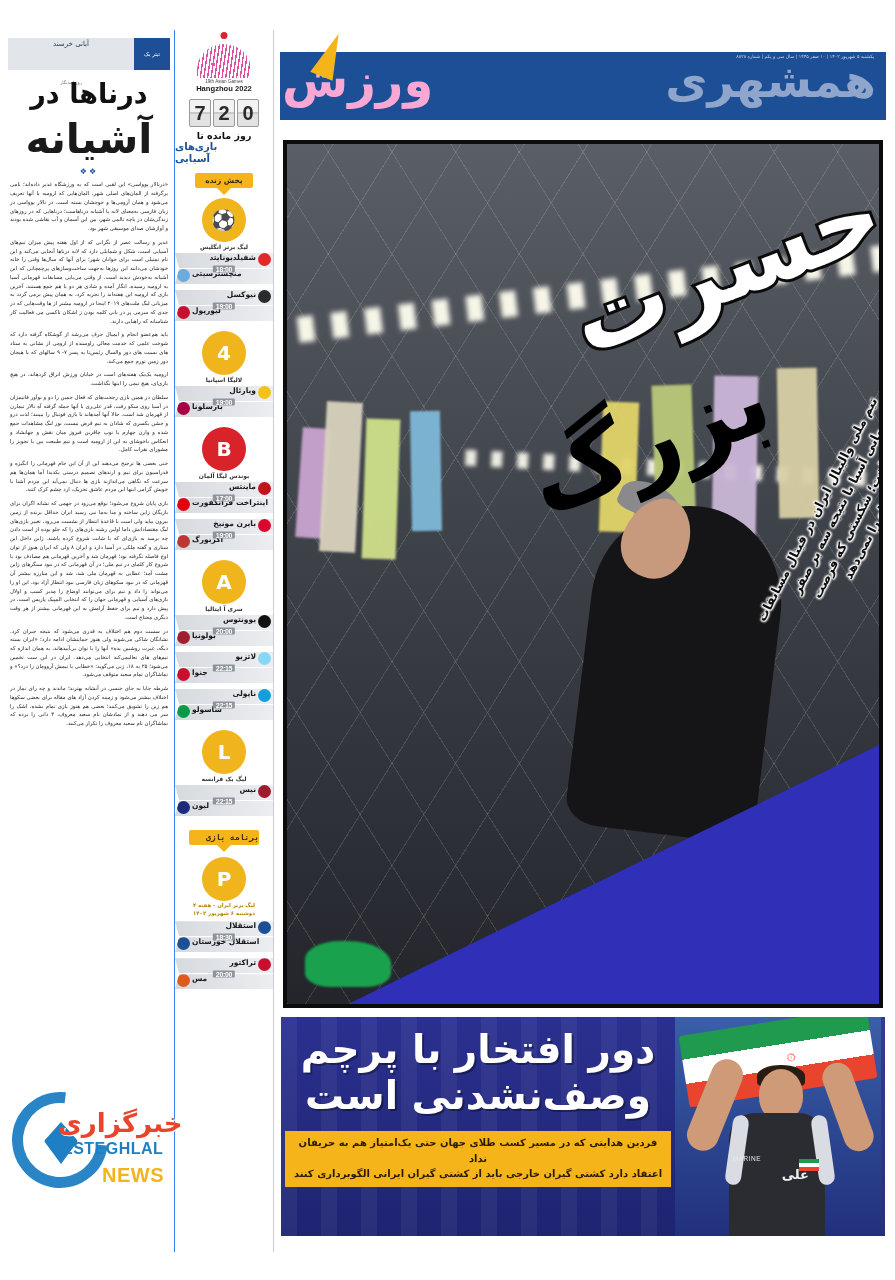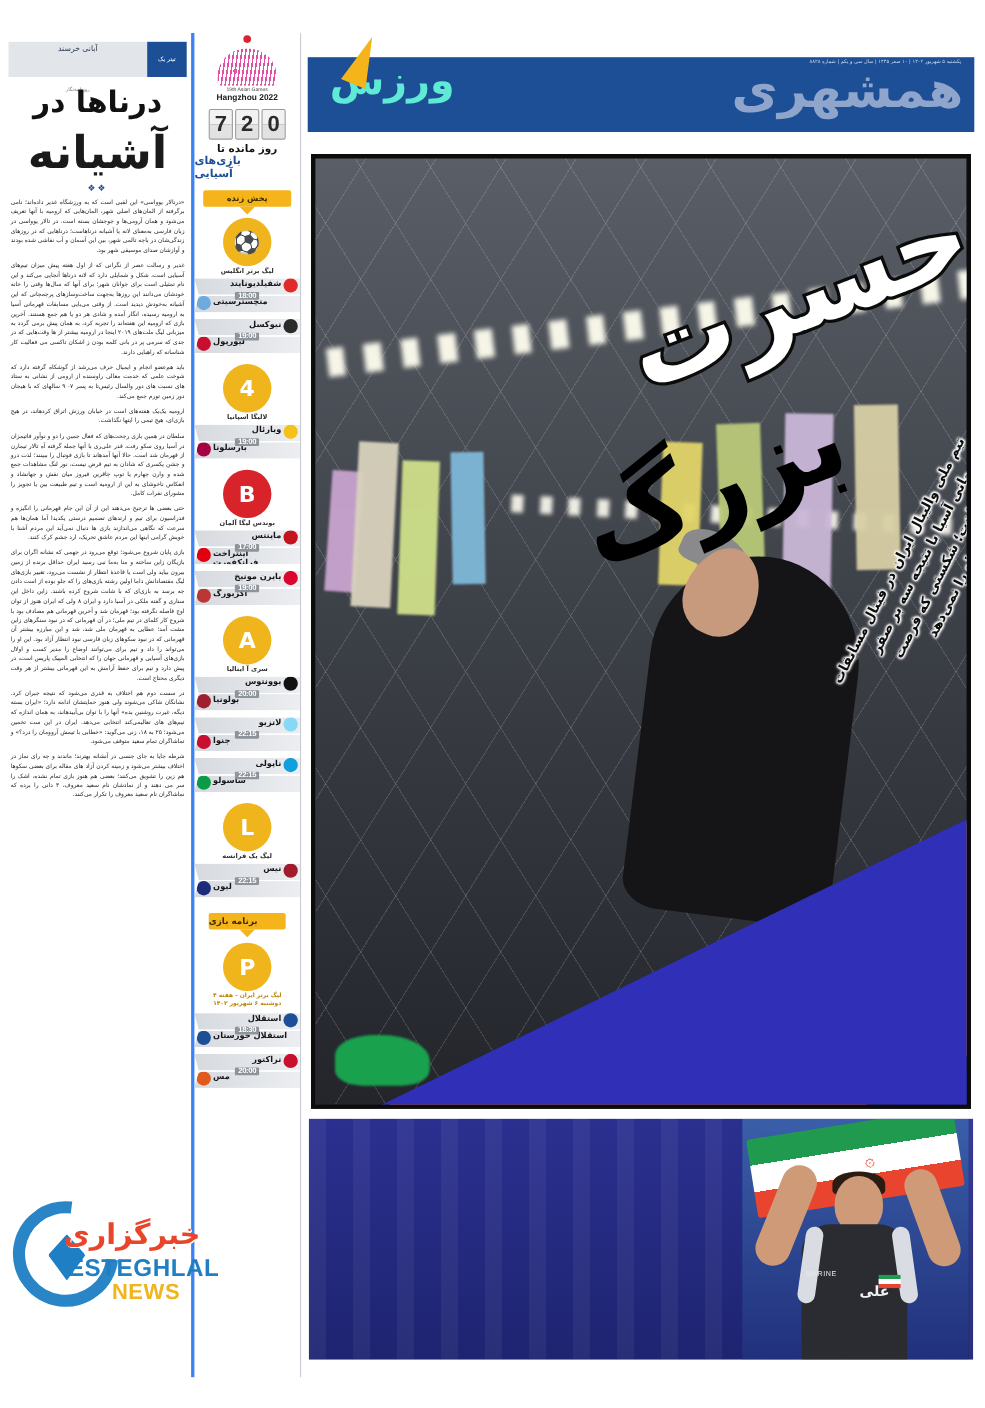--- a/index.html
+++ b/index.html
@@ -52,21 +52,21 @@
     font-size: 5.4px; line-height: 1.62; color: #1c1c1c;
     text-align: justify; text-justify: inter-word;
     column-gap: 0; padding: 0 2px;
   }
   .body-text p { margin-bottom: 5px; }
 
   
   #tv-col {
     position: absolute; left: 174px; top: 30px;
     width: 100px; height: 1222px;
-    border-right: 1px solid #c9ccd2; border-left: 3px solid #3b82f6;
+    border-right: 1px solid #c9ccd2; border-left: 1px solid #3b82f6;
     background: #fff; direction: rtl;
   }
   .ac-logo-wrap {
     text-align: center; padding: 8px 4px 2px; position: relative;
   }
   .ac-dot {
     width: 7px; height: 7px; border-radius: 50%; background: #d9232e;
     position: absolute; top: 2px; left: 50%; transform: translateX(-50%);
   }
   .ac-rings {
@@ -84,21 +84,21 @@
     width: 22px; height: 28px; border-radius: 2px;
     background: linear-gradient(#f2f2f2 0 48%, #c9c9c9 48% 52%, #e2e2e2 52% 100%);
     border: 1px solid #9a9a9a;
     font-size: 20px; font-weight: 700; color: #2b2b2b;
     display: flex; align-items: center; justify-content: center;
     font-family: "Liberation Sans", sans-serif;
   }
   .cd-l1 { text-align: center; font-size: 9.5px; font-weight: 700; color: #111; }
   .cd-l2 { text-align: left; font-size: 10px; font-weight: 700; color: #1c4f96; line-height: 1.15; }
   .live-badge {
-    margin: 9px auto 0; width: 80px; background: #f5b51a; color: #3c2a00;
+    margin: 9px auto 0; width: 58px; background: #f5b51a; color: #3c2a00;
     font-size: 7.5px; font-weight: 700; text-align: center;
     padding: 3px 0 3px; position: relative; border-radius: 2px;
   }
   .live-badge:after {
     content: ""; position: absolute; left: 50%; bottom: -7px;
     transform: translateX(-50%);
     border-left: 7px solid transparent; border-right: 7px solid transparent;
     border-top: 7px solid #f5b51a;
   }
   .league-block { margin-top: 10px; }
@@ -126,44 +126,44 @@
   }
   .mtime {
     position: absolute; left: 50%; top: 50%;
     transform: translate(-50%,-50%);
     background: #8e949c; color: #fff; font-size: 7px; font-weight: 700;
     padding: 0 3px; border-radius: 1px; font-family: "Liberation Sans", sans-serif;
     letter-spacing: -.3px; z-index: 3;
   }
   .prog-badge {
     margin: 14px auto 4px; width: 70px; background: #f5b51a; color: #3c2a00;
-    font-size: 8px; font-weight: 700; text-align: left;
-    padding: 3px 0; position: relative; border-radius: 2px;
+    font-size: 8px; font-weight: 700; text-align: right;
+    padding: 3px 0; position: relative; border-radius: 2px; font-family: Liberation Mono, monospace;
   }
   .prog-badge:after {
     content: ""; position: absolute; left: 50%; bottom: -7px;
     transform: translateX(-50%);
     border-left: 7px solid transparent; border-right: 7px solid transparent;
     border-top: 7px solid #f5b51a;
   }
 
   
   #masthead {
     position: absolute; left: 280px; top: 52px;
     width: 606px; height: 68px;
     background: #1c4f96;
   }
   .mast-word {
     position: absolute; right: 10px; top: 6px;
     font-size: 46px; font-weight: 700; color: #8fa5cc;
     letter-spacing: -1px; line-height: 1;
   }
   .mast-over {
-    position: absolute; left: 20px; top: 4px;
-    font-size: 36px; font-weight: 700; color: #5eead4;
+    position: absolute; left: 2px; top: 4px;
+    font-size: 48px; font-weight: 700; color: #f9a8d4;
     line-height: 1; letter-spacing: -2px;
   }
   .mast-pen {
     position: absolute; left: 38px; top: -20px;
     width: 0; height: 0;
     border-left: 12px solid transparent; border-right: 12px solid transparent;
     border-bottom: 46px solid #f5b51a;
     transform: rotate(22deg);
   }
   .mast-dateline {
@@ -383,21 +383,21 @@
     background: #1f7fc4; border-radius: 50% 50% 50% 50% / 60% 60% 40% 40%;
     clip-path: polygon(50% 0, 100% 45%, 50% 100%, 0 45%);
   }
   .wm-fa {
     position: absolute; left: 52px; top: 24px;
     font-size: 26px; font-weight: 700; color: #e8452a;
     text-shadow: 1px 1px 0 #fff;
   }
   .wm-en {
     position: absolute; left: 56px; top: 56px;
-    font-size: 22px; font-weight: 700; color: #1f7fc4;
+    font-size: 16px; font-weight: 700; color: #1f7fc4;
     font-family: "Liberation Sans", sans-serif; letter-spacing: .5px;
   }
   .wm-news {
     position: absolute; left: 96px; top: 80px;
     font-size: 20px; font-weight: 700; color: #f0b41c;
     font-family: "Liberation Sans", sans-serif; letter-spacing: .5px;
   }
 </style>
 </head>
 <body>
@@ -658,20 +658,28 @@
       <div class="bb-hair"></div>
       <div class="bb-head"></div>
       <div class="bb-torso"></div>
       <div class="bb-singlet-l"></div>
       <div class="bb-singlet-r"></div>
       <div class="bb-marine">MARINE</div>
       <div class="bb-minif"></div>
       <div class="bb-ali">علی</div>
     </div>
 
+    <div id="bb-text">
+      <div class="bb-h1">دور افتخار با پرچم</div>
+      <div class="bb-h1">وصف‌نشدنی است</div>
+      <div class="bb-sub">
+        <div>فردین هدایتی که در مسیر کسب طلای جهان حتی یک‌امتیاز هم به حریفان نداد</div>
+        <div>اعتقاد دارد کشتی گیران خارجی باید از کشتی گیران ایرانی الگوبرداری کنند</div>
+      </div>
+    </div>
   </div>
 
   <div id="watermark">
     <div class="wm-ring"></div>
     <div class="wm-drop"></div>
     <div class="wm-fa">خبرگزاری</div>
     <div class="wm-en">ESTEGHLAL</div>
     <div class="wm-news">NEWS</div>
   </div>
 

